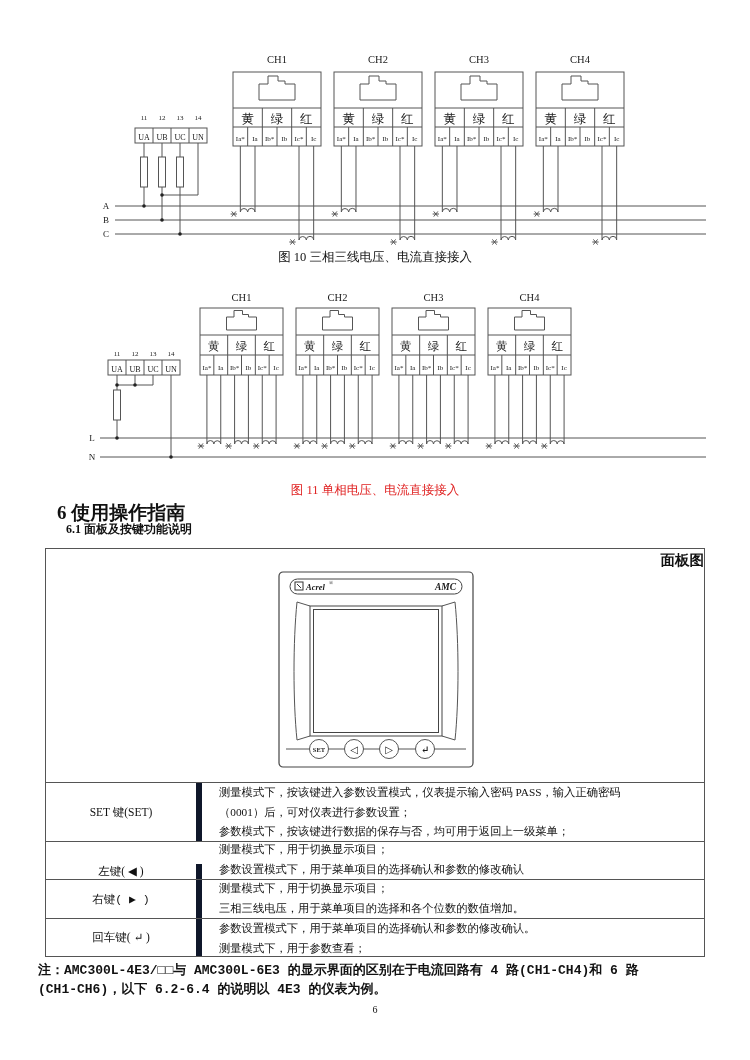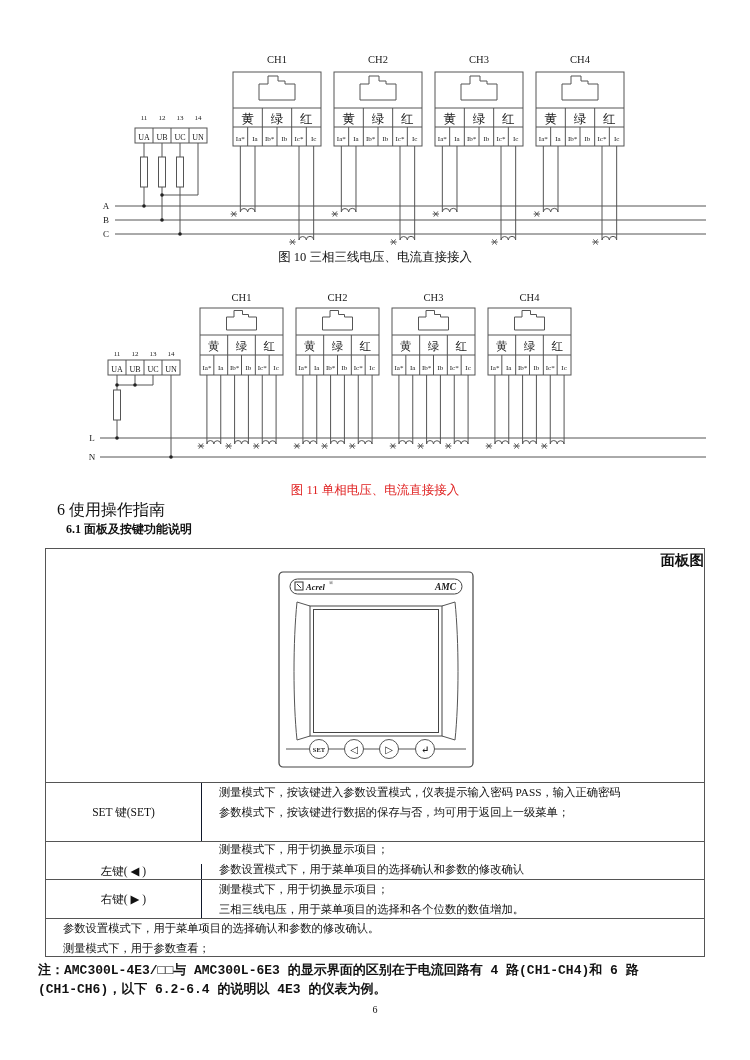--- a/index.html
+++ b/index.html
@@ -8,32 +8,32 @@
   svg{position:absolute;left:0;overflow:visible;}
   svg text{font-family:"Liberation Serif","DejaVu Serif",serif;fill:#1a1a1a;}
   .ln{stroke:#555;stroke-width:1;fill:none;}
   .bx{stroke:#555;stroke-width:1;fill:#ffffff;}
   .dot{fill:#222;stroke:none;}
   .s7{font-size:7px;} .s8{font-size:8px;} .s9{font-size:9px;} .s10{font-size:10.5px;}
   .s11{font-size:11.5px;} .s12{font-size:12.5px;}
   .tc{text-anchor:middle;}
   .cap{position:absolute;left:0;width:750px;text-align:center;font-size:12.5px;}
   .cap-red{color:#e02121;}
-  .h1{position:absolute;left:57px;top:500px;font-size:16px;font-weight:normal;}
+  .h1{position:absolute;left:57px;top:500px;font-size:19px;font-weight:bold;}
   .h2{position:absolute;left:66px;top:521px;font-size:12px;font-weight:bold;}
   .ktable{position:absolute;left:45px;top:548px;width:660px;height:409px;border:1px solid #555;box-sizing:border-box;}
   .panel-cell{position:relative;width:100%;height:233px;}
   .panel-title{text-align:right;font-size:14.5px;font-weight:bold;padding-top:2px;}
   .device-svg{position:absolute;left:232px;top:22px;}
   .trow{display:flex;border-top:1px solid #555;box-sizing:border-box;}
-  .tkey{width:156px;border-right:1px solid #0f172a;box-sizing:border-box;display:flex;
+  .tkey{width:156px;border-right:6px solid #0f172a;box-sizing:border-box;display:flex;
         align-items:center;justify-content:center;font-size:11.5px;text-align:center;}
   .tdesc{flex:1;padding:0 4px 0 8px;font-size:11.3px;}
   .tdesc div{line-height:19.5px;margin-left:9px;}
-  .r1{height:59px;} .r2{height:38px;align-items:flex-end;} .r3{height:39px;} .r4{height:38px;}
+  .r1{height:59px;} .r2{height:38px;align-items:flex-end;} .r3{height:39px;font-family:Liberation Mono, monospace;} .r4{height:38px;}
   .note{position:absolute;left:38px;top:961px;width:662px;font-size:13px;font-weight:bold;line-height:19px;font-family:Liberation Mono, monospace;}
   .pagenum{position:absolute;left:0;top:1004px;width:750px;text-align:center;font-size:10px;}
   .brand{font-style:italic;font-weight:bold;}
 </style>
 </head>
 <body>
 
 <div class="page">
 
   <svg width="750" height="210" style="top:45px;">
@@ -334,38 +334,40 @@
           <text x="111" y="181.5" class="tc" font-size="10" fill="#7f9cc4">▷</text>
           <text x="147" y="181.5" class="tc" font-size="10" font-weight="bold" fill="#7f9cc4">↵</text>
         </g>
       </svg>
     </div>
 
     <div class="trow r1">
       <div class="tkey">SET 键(SET)</div>
       <div class="tdesc">
         <div>测量模式下，按该键进入参数设置模式，仪表提示输入密码 PASS，输入正确密码</div>
+        <div>（0001）后，可对仪表进行参数设置；</div>
         <div>参数模式下，按该键进行数据的保存与否，均可用于返回上一级菜单；</div>
       </div>
     </div>
     <div class="trow r2">
       <div class="tkey">左键( ◀ )</div>
       <div class="tdesc">
         <div>测量模式下，用于切换显示项目；</div>
         <div>参数设置模式下，用于菜单项目的选择确认和参数的修改确认</div>
       </div>
     </div>
     <div class="trow r3">
       <div class="tkey">右键( ▶ )</div>
       <div class="tdesc">
         <div>测量模式下，用于切换显示项目；</div>
         <div>三相三线电压，用于菜单项目的选择和各个位数的数值增加。</div>
       </div>
     </div>
     <div class="trow r4">
+      <div class="tkey">回车键( ↵ )</div>
       <div class="tdesc">
         <div>参数设置模式下，用于菜单项目的选择确认和参数的修改确认。</div>
         <div>测量模式下，用于参数查看；</div>
       </div>
     </div>
   </div>
 
   <div class="note">
     <div>注：AMC300L-4E3/□□与 AMC300L-6E3 的显示界面的区别在于电流回路有 4 路(CH1-CH4)和 6 路</div>
     <div>(CH1-CH6)，以下 6.2-6.4 的说明以 4E3 的仪表为例。</div>

